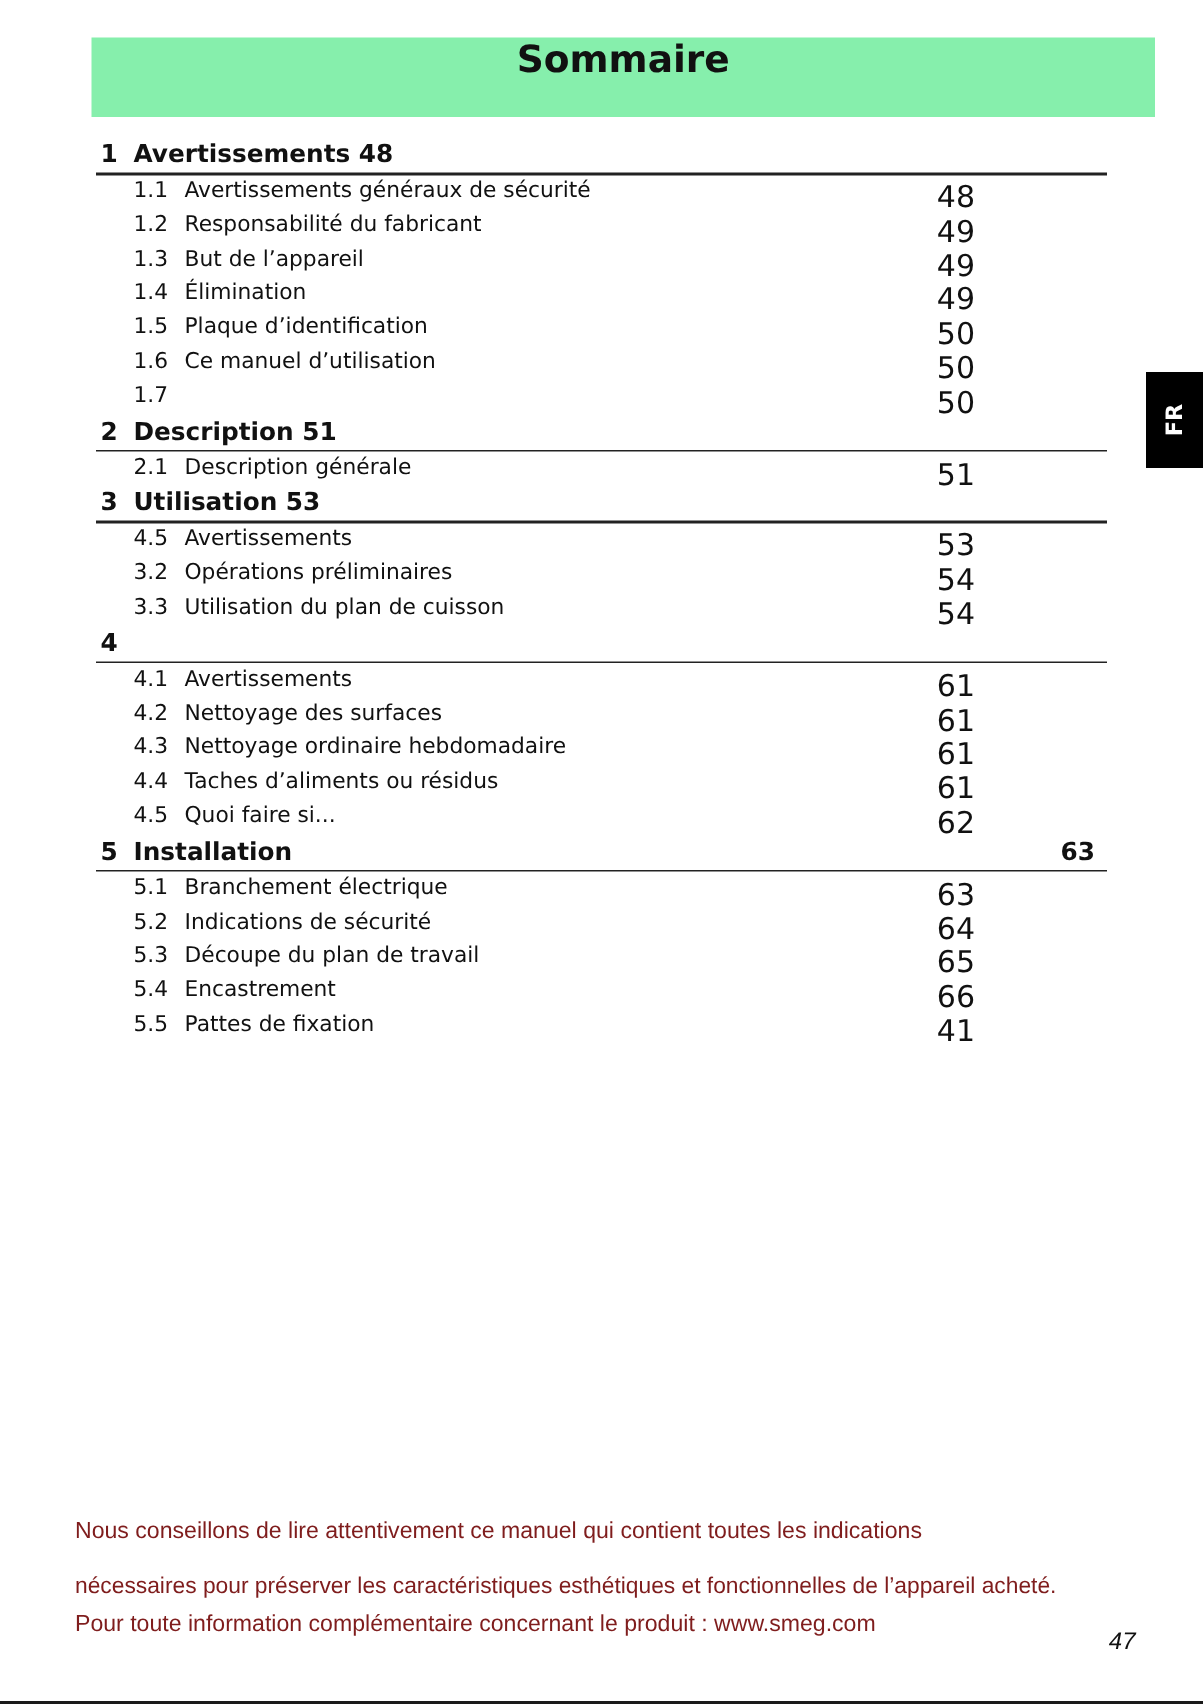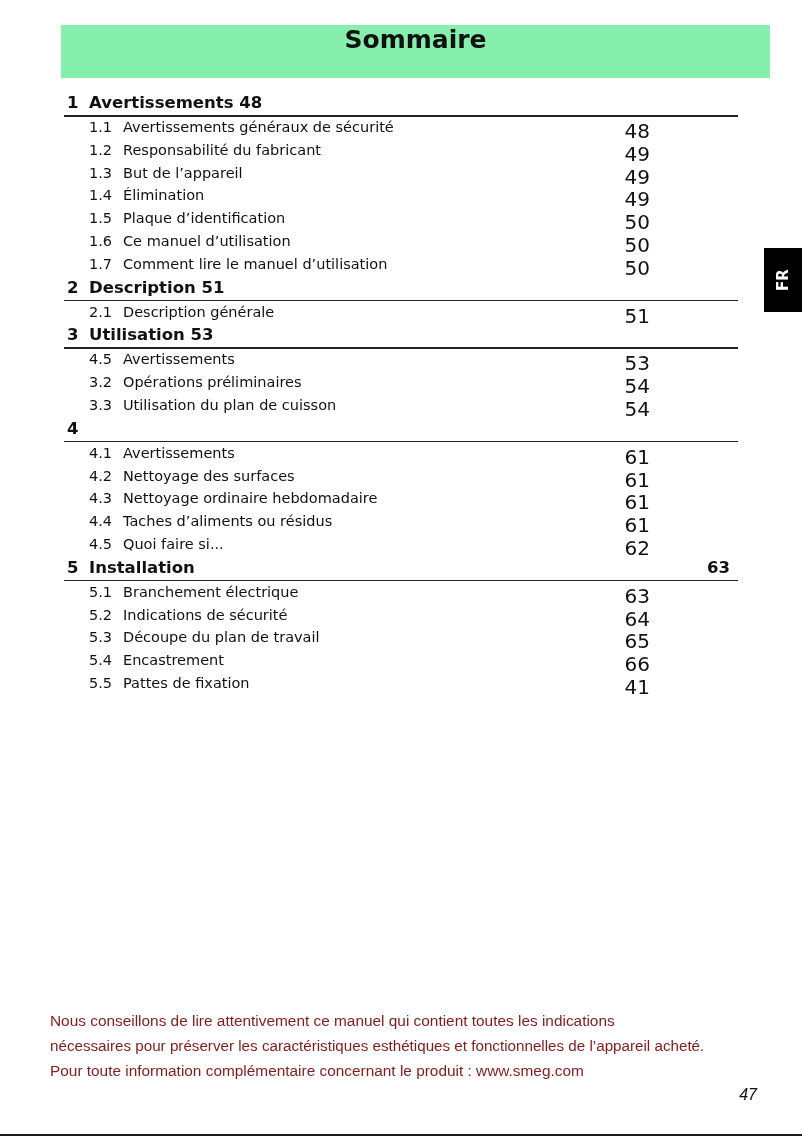--- a/index.html
+++ b/index.html
@@ -103,21 +103,20 @@
       <span class="title">Plaque d’identification</span>
       <span class="page">50</span>
     </div>
     <div class="item">
       <span class="num">1.6</span>
       <span class="title">Ce manuel d’utilisation</span>
       <span class="page">50</span>
     </div>
     <div class="item">
       <span class="num">1.7</span>
-      <span class="title">Comment lire le manuel d’utilisation</span>
       <span class="page">50</span>
     </div>
     <div class="chapter">
       <span class="num">2</span>
       <span class="title">Description 51</span>
       <span class="page"></span>
       <div class="rule"></div>
     </div>
     <div class="item">
       <span class="num">2.1</span>
@@ -203,18 +202,18 @@
     </div>
     <div class="item">
       <span class="num">5.5</span>
       <span class="title">Pattes de fixation</span>
       <span class="page">41</span>
     </div>
   </div>
 
 <div class="footer-text">
   <p>Nous conseillons de lire attentivement ce manuel qui contient toutes les indications</p>
-  <p style="font-size:15.2px;">nécessaires pour préserver les caractéristiques esthétiques et fonctionnelles de l’appareil acheté.</p>
+  <p style="font-size:15.2px;margin-top:12px;">nécessaires pour préserver les caractéristiques esthétiques et fonctionnelles de l’appareil acheté.</p>
   <p>Pour toute information complémentaire concernant le produit : www.smeg.com</p>
 </div>
 
 <div class="page-number">47</div>
 <div class="bottom-rule"></div>
 
 </body></html>

